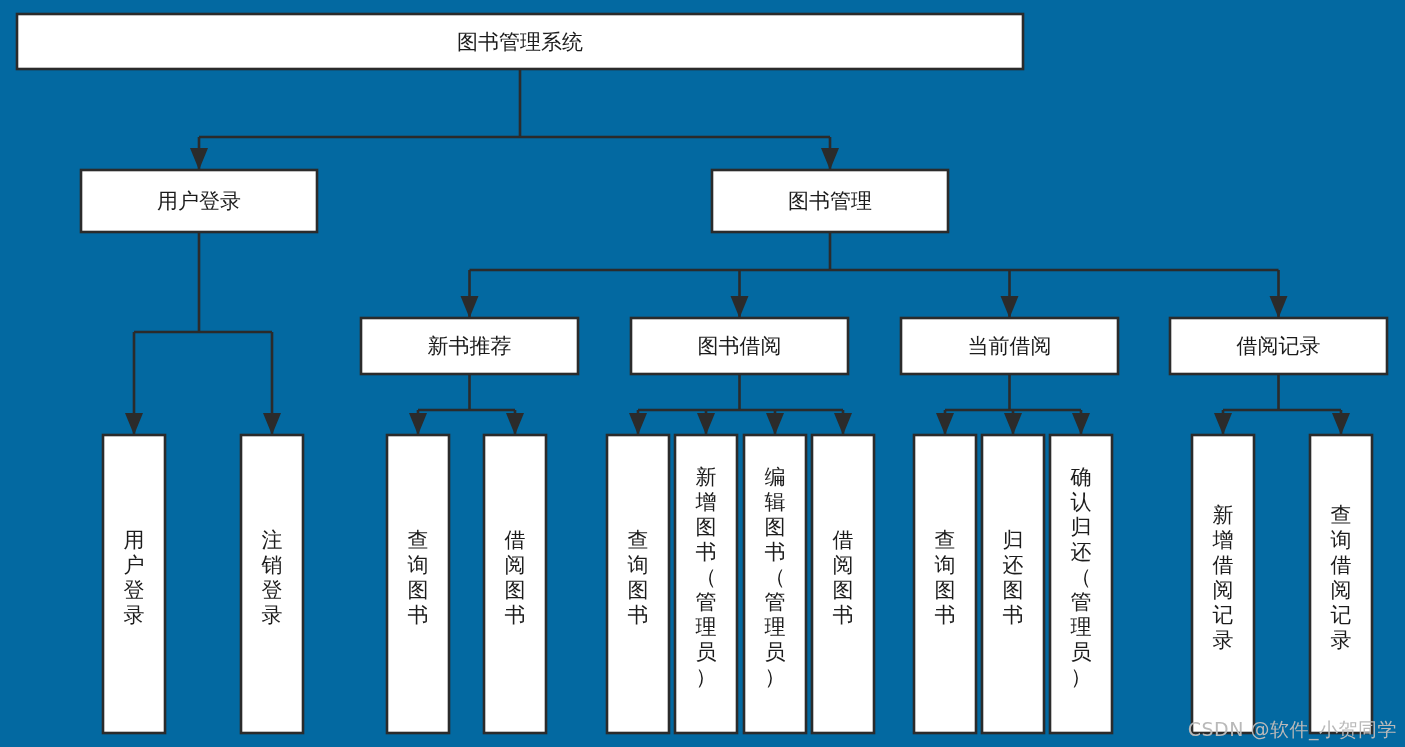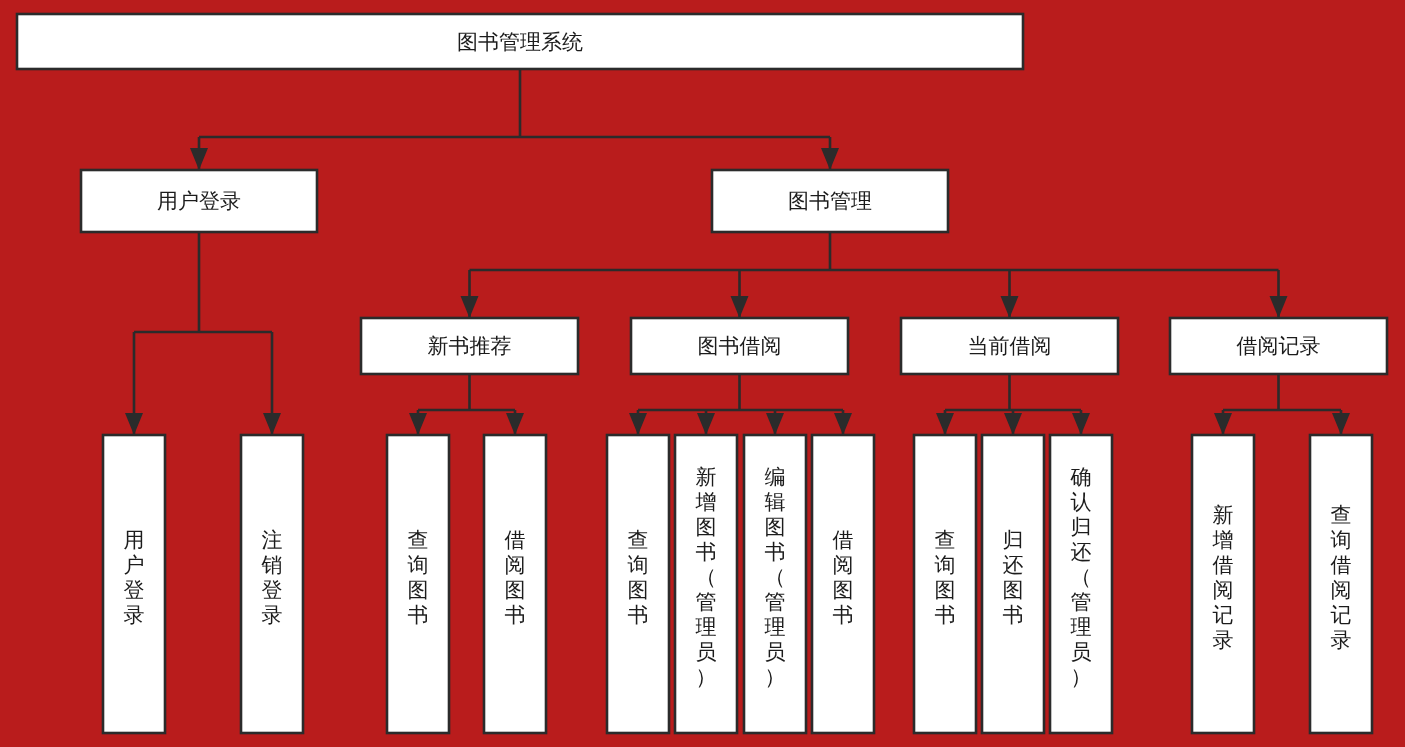--- a/index.html
+++ b/index.html
@@ -10,21 +10,21 @@
   body {
     width: 1405px;
     height: 747px;
     font-family: "DejaVu Sans", "Liberation Sans", sans-serif;
     overflow: hidden;
   }
   #diagram-root {
     position: relative;
     width: 1405px;
     height: 747px;
-    background: #b91c1c;
+    background: #0369a1;
   }
   svg.canvas {
     position: absolute;
     top: 0;
     left: 0;
     width: 1405px;
     height: 747px;
   }
   .node-rect {
     fill: #ffffff;
@@ -200,13 +200,14 @@
         <g>
           <rect x="1192" y="435" width="62" height="298" class="node-rect"></rect>
           <text class="node-label-vert"><tspan x="1223" y="521.5">新</tspan><tspan x="1223" y="546.5">增</tspan><tspan x="1223" y="571.5">借</tspan><tspan x="1223" y="596.5">阅</tspan><tspan x="1223" y="621.5">记</tspan><tspan x="1223" y="646.5">录</tspan></text>
         </g>
         <g>
           <rect x="1310" y="435" width="62" height="298" class="node-rect"></rect>
           <text class="node-label-vert"><tspan x="1341" y="521.5">查</tspan><tspan x="1341" y="546.5">询</tspan><tspan x="1341" y="571.5">借</tspan><tspan x="1341" y="596.5">阅</tspan><tspan x="1341" y="621.5">记</tspan><tspan x="1341" y="646.5">录</tspan></text>
         </g>
       </g>
   </svg>
+  <div class="watermark">CSDN @软件_小贺同学</div>
 </div>
 
 </body></html>

